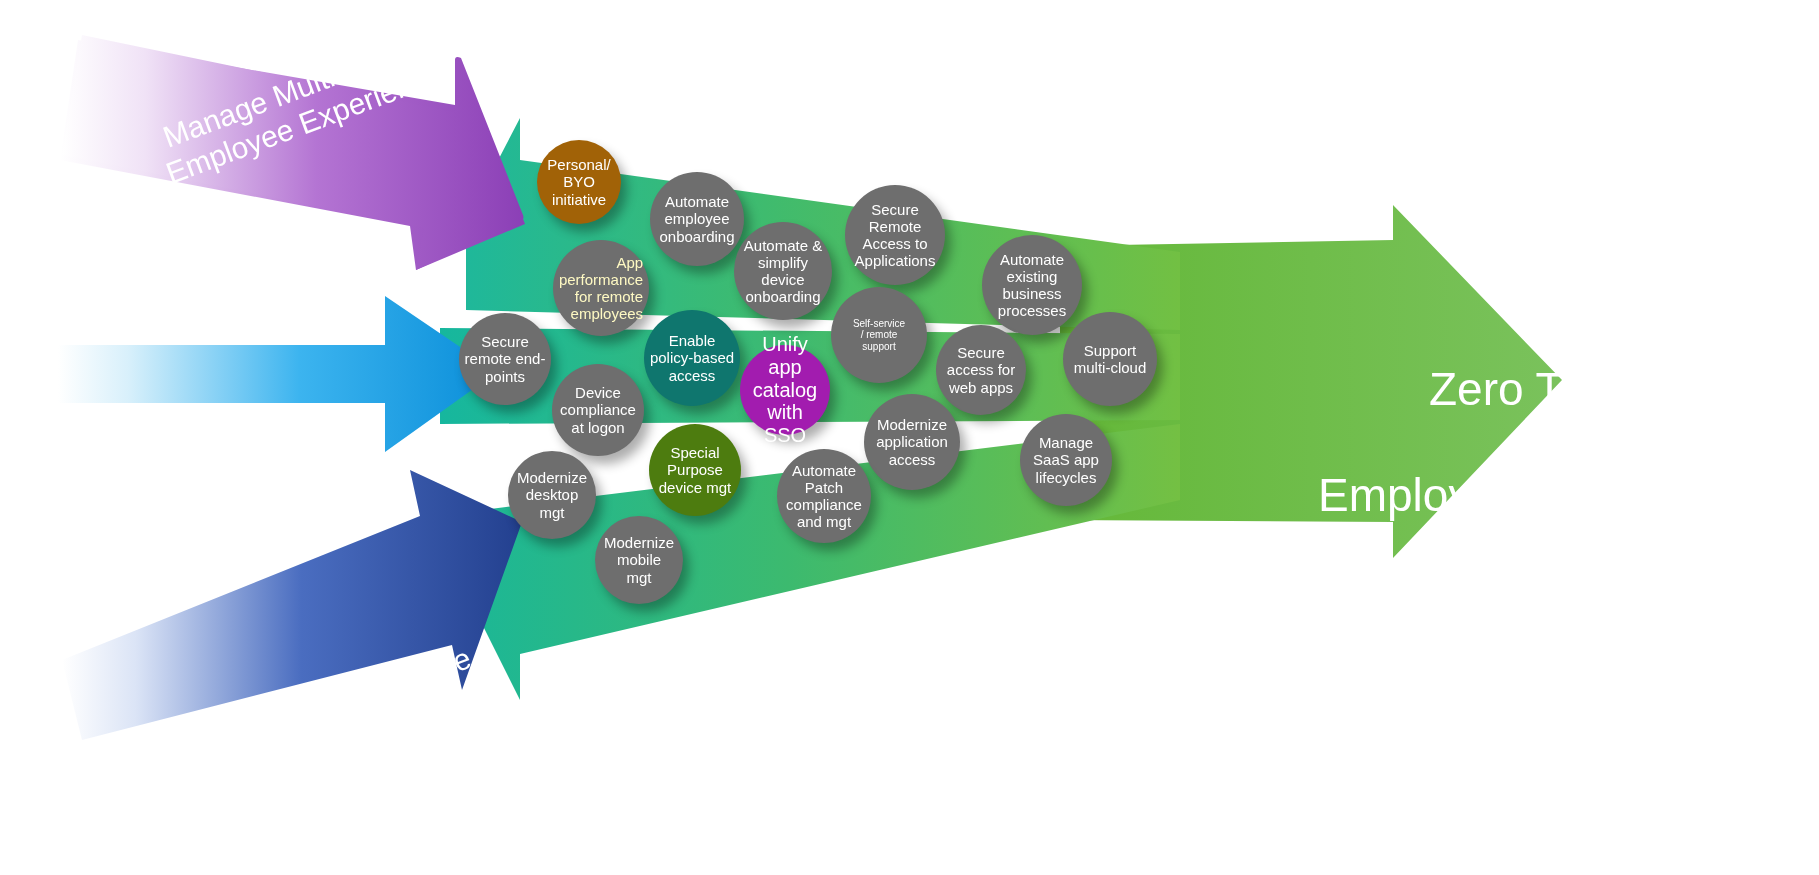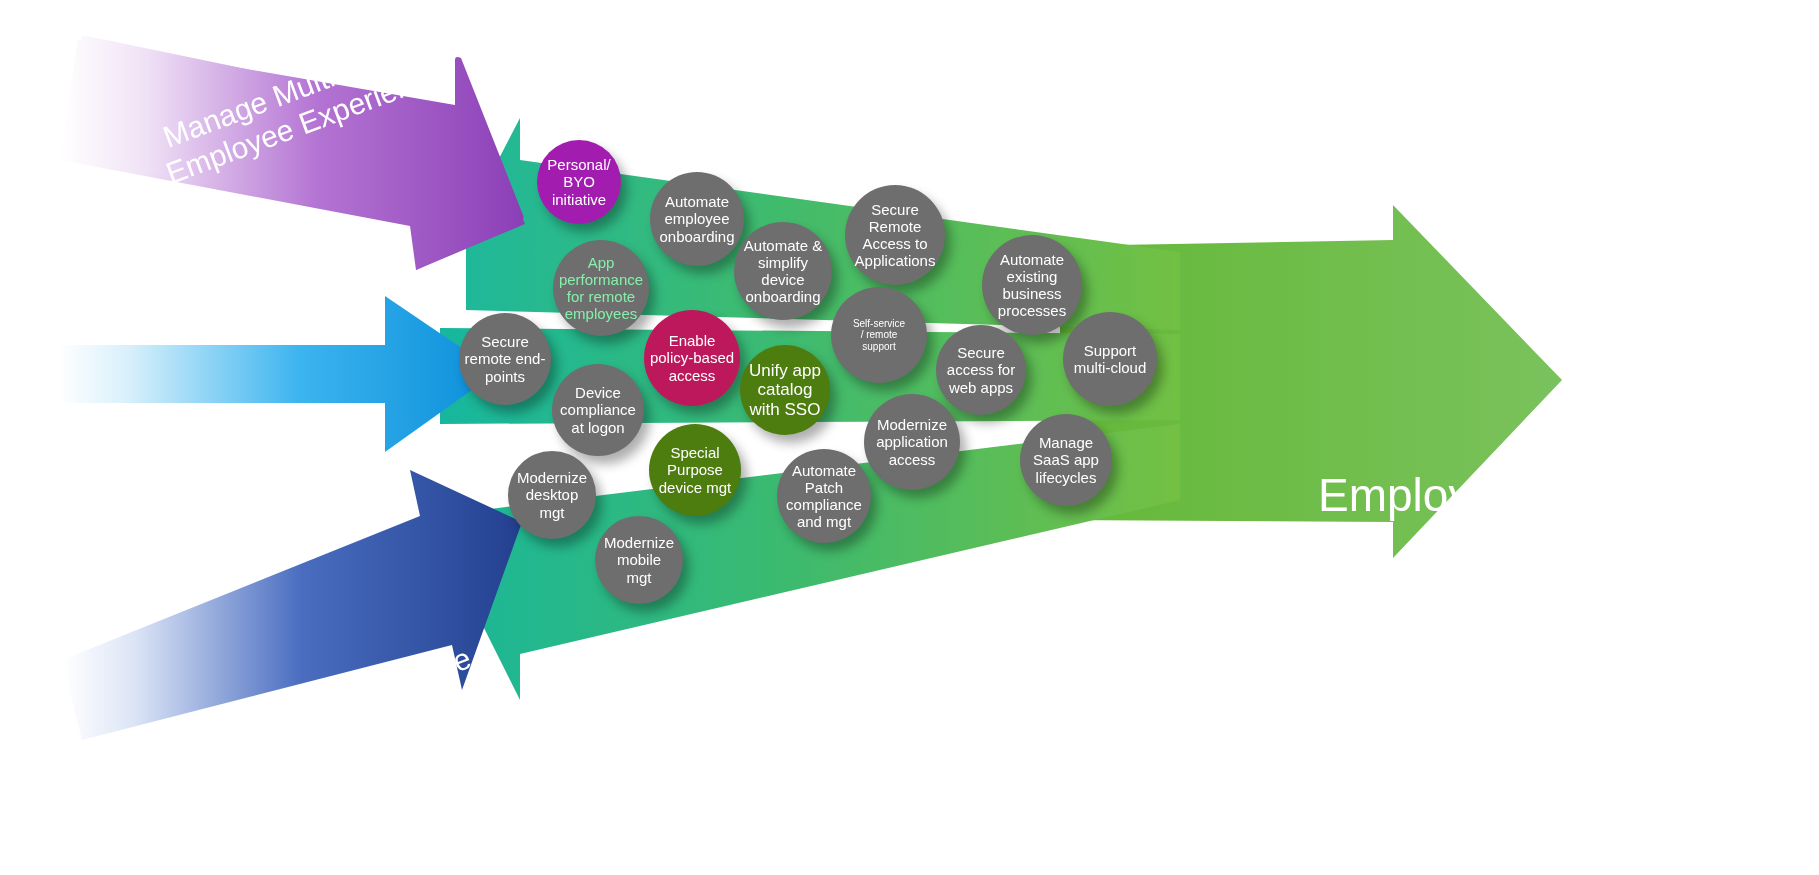--- a/index.html
+++ b/index.html
@@ -156,63 +156,64 @@
   </svg>
 
   <div class="arrow-label" id="lbl-purple">Manage Multi-Modal
 Employee Experience</div>
 
   <div class="arrow-label" id="lbl-blue">Secure the
 Distributed Edge</div>
 
   <div class="arrow-label" id="lbl-navy">Automate the Workspace</div>
 
+  <div class="big-outcome" id="outcome-zero-trust">Zero Trust</div>
 
   <div class="big-outcome" id="outcome-emp-exp">Employee Experience</div>
 
   <div id="bubble-layer">
-      <div class="bubble" style="left: 537px; top: 140px; width: 84px; height: 84px; font-size: 15px; background: #a21caf; color: rgb(255, 255, 255);"><span style="white-space: pre-line;">Personal/
+      <div class="bubble" style="left: 537px; top: 140px; width: 84px; height: 84px; font-size: 15px; background: #a16207; color: rgb(255, 255, 255);"><span style="white-space: pre-line;">Personal/
 BYO
 initiative</span></div>
       <div class="bubble" style="left: 650px; top: 172px; width: 94px; height: 94px; font-size: 15px; background: rgb(110, 110, 110); color: rgb(255, 255, 255);"><span style="white-space: pre-line;">Automate
 employee
 onboarding</span></div>
-      <div class="bubble" style="left: 553px; top: 240px; width: 96px; height: 96px; font-size: 15px; background: rgb(110, 110, 110); color: #86efac;"><span style="white-space: pre-line;">App
+      <div class="bubble" style="left: 553px; top: 240px; width: 96px; height: 96px; font-size: 15px; background: rgb(110, 110, 110); color: #fef9c3; text-align: right;"><span style="white-space: pre-line;">App
 performance
 for remote
 employees</span></div>
       <div class="bubble" style="left: 734px; top: 222px; width: 98px; height: 98px; font-size: 15px; background: rgb(110, 110, 110); color: rgb(255, 255, 255);"><span style="white-space: pre-line;">Automate &amp;
 simplify device
 onboarding</span></div>
       <div class="bubble" style="left: 845px; top: 185px; width: 100px; height: 100px; font-size: 15px; background: rgb(110, 110, 110); color: rgb(255, 255, 255);"><span style="white-space: pre-line;">Secure
 Remote
 Access to
 Applications</span></div>
       <div class="bubble" style="left: 982px; top: 235px; width: 100px; height: 100px; font-size: 15px; background: rgb(110, 110, 110); color: rgb(255, 255, 255);"><span style="white-space: pre-line;">Automate
 existing
 business
 processes</span></div>
       <div class="bubble" style="left: 459px; top: 313px; width: 92px; height: 92px; font-size: 15px; background: rgb(110, 110, 110); color: rgb(255, 255, 255);"><span style="white-space: pre-line;">Secure
 remote end-
 points</span></div>
-      <div class="bubble" style="left: 644px; top: 310px; width: 96px; height: 96px; font-size: 15px; background: #be185d; color: rgb(255, 255, 255);"><span style="white-space: pre-line;">Enable
+      <div class="bubble" style="left: 644px; top: 310px; width: 96px; height: 96px; font-size: 15px; background: #0f766e; color: rgb(255, 255, 255);"><span style="white-space: pre-line;">Enable
 policy-based
 access</span></div>
       <div class="bubble" style="left: 831px; top: 287px; width: 96px; height: 96px; font-size: 10px; background: rgb(110, 110, 110); color: rgb(255, 255, 255);"><span style="white-space: pre-line;">Self-service
 / remote
 support</span></div>
       <div class="bubble" style="left: 936px; top: 325px; width: 90px; height: 90px; font-size: 15px; background: rgb(110, 110, 110); color: rgb(255, 255, 255);"><span style="white-space: pre-line;">Secure
 access for
 web apps</span></div>
       <div class="bubble" style="left: 1063px; top: 312px; width: 94px; height: 94px; font-size: 15px; background: rgb(110, 110, 110); color: rgb(255, 255, 255);"><span style="white-space: pre-line;">Support
 multi-cloud</span></div>
       <div class="bubble" style="left: 552px; top: 364px; width: 92px; height: 92px; font-size: 15px; background: rgb(110, 110, 110); color: rgb(255, 255, 255);"><span style="white-space: pre-line;">Device
 compliance
 at logon</span></div>
-      <div class="bubble" style="left: 740px; top: 345px; width: 90px; height: 90px; font-size: 17px; background: #4d7c0f; color: rgb(255, 255, 255);"><span style="white-space: pre-line;">Unify app
+      <div class="bubble" style="left: 740px; top: 345px; width: 90px; height: 90px; font-size: 20px; background: #a21caf; color: rgb(255, 255, 255);"><span style="white-space: pre-line;">Unify app
 catalog
 with SSO</span></div>
       <div class="bubble" style="left: 864px; top: 394px; width: 96px; height: 96px; font-size: 15px; background: rgb(110, 110, 110); color: rgb(255, 255, 255);"><span style="white-space: pre-line;">Modernize
 application
 access</span></div>
       <div class="bubble" style="left: 1020px; top: 414px; width: 92px; height: 92px; font-size: 15px; background: rgb(110, 110, 110); color: rgb(255, 255, 255);"><span style="white-space: pre-line;">Manage
 SaaS app
 lifecycles</span></div>
       <div class="bubble" style="left: 649px; top: 424px; width: 92px; height: 92px; font-size: 15px; background: #4d7c0f; color: rgb(255, 255, 255);"><span style="white-space: pre-line;">Special
 Purpose

